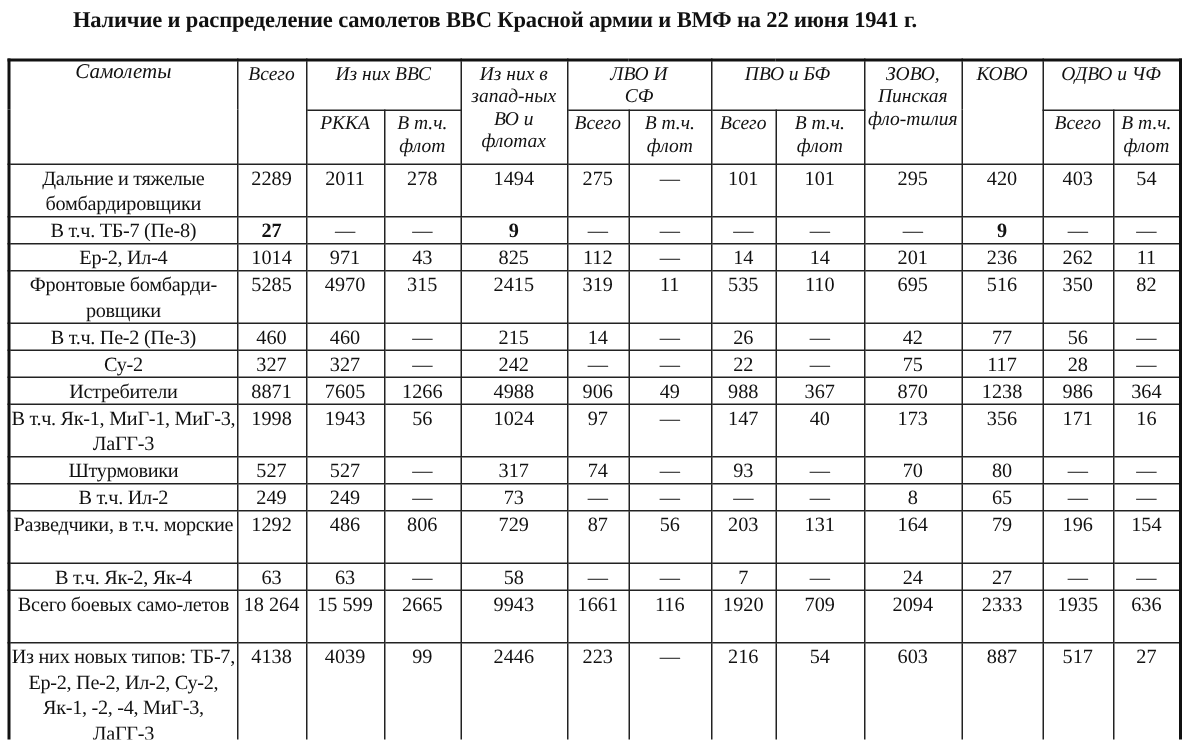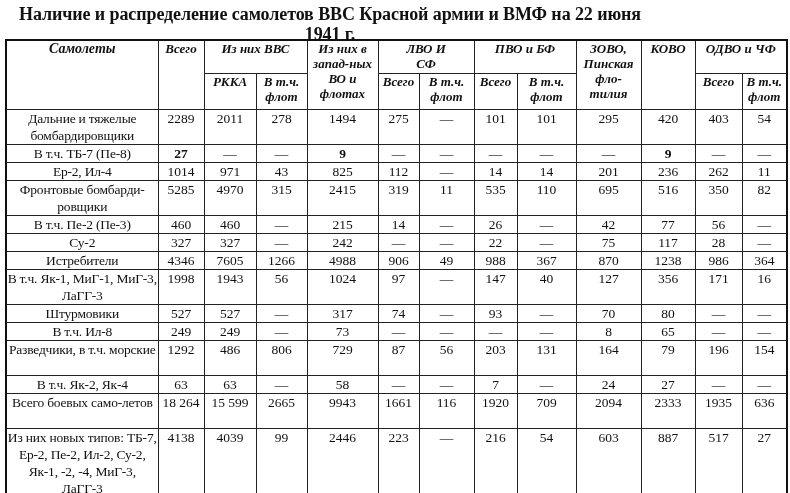--- a/index.html
+++ b/index.html
@@ -4,40 +4,40 @@
   <style>
     html, body { margin: 0; padding: 0; background: #ffffff; }
     body {
       width: 790px; height: 493px; overflow: hidden;
       font-family: "Liberation Serif", "DejaVu Serif", serif;
       color: #111111;
       position: relative;
     }
     .title {
       position: absolute; left: 0; top: 4px; width: 660px;
-      text-align: center; font-size: 18px; font-weight: bold;
+      text-align: center; font-size: 15px; font-weight: bold;
       line-height: 20px; letter-spacing: -0.1px;
     }
     table.main {
       position: absolute; left: 5px; top: 39px;
       border-collapse: collapse;
       border: 2px solid #111;
       table-layout: fixed;
     }
     table.main td, table.main th {
       border: 1.5px solid #222;
       padding: 0;
       font-size: 13.5px;
       line-height: 17px;
       vertical-align: top;
       text-align: center;
       overflow: hidden;
     }
     th {
-      font-style: italic; font-weight: bold; font-size: 13px !important;
+      font-style: italic; font-weight: normal; font-size: 13px !important;
       line-height: 15px !important;
     }
     th.label-head { vertical-align: middle; font-size: 14px !important; }
     th.sub { padding-top: 2px; }
     th.top { padding-top: 2px; }
     td.label {
       text-align: left; padding-left: 3px; padding-right: 2px;
       font-weight: normal; letter-spacing: -0.2px;
     }
     td.label.normal { font-weight: normal; }
@@ -174,21 +174,21 @@
         <td class="num">—</td>
         <td class="num">22</td>
         <td class="num">—</td>
         <td class="num">75</td>
         <td class="num">117</td>
         <td class="num">28</td>
         <td class="num">—</td>
       </tr>
       <tr style="height: 17px;">
         <td class="label">Истребители</td>
-        <td class="num">4346</td>
+        <td class="num">8871</td>
         <td class="num">7605</td>
         <td class="num">1266</td>
         <td class="num">4988</td>
         <td class="num">906</td>
         <td class="num">49</td>
         <td class="num">988</td>
         <td class="num">367</td>
         <td class="num">870</td>
         <td class="num">1238</td>
         <td class="num">986</td>
@@ -197,42 +197,42 @@
       <tr style="height: 34px;">
         <td class="label">В т.ч. Як-1, МиГ-1, МиГ-3, ЛаГГ-3</td>
         <td class="num">1998</td>
         <td class="num">1943</td>
         <td class="num">56</td>
         <td class="num">1024</td>
         <td class="num">97</td>
         <td class="num">—</td>
         <td class="num">147</td>
         <td class="num">40</td>
-        <td class="num">127</td>
+        <td class="num">173</td>
         <td class="num">356</td>
         <td class="num">171</td>
         <td class="num">16</td>
       </tr>
       <tr style="height: 18px; margin-top: 48px;">
         <td class="label">Штурмовики</td>
         <td class="num">527</td>
         <td class="num">527</td>
         <td class="num">—</td>
         <td class="num">317</td>
         <td class="num">74</td>
         <td class="num">—</td>
         <td class="num">93</td>
         <td class="num">—</td>
         <td class="num">70</td>
         <td class="num">80</td>
         <td class="num">—</td>
         <td class="num">—</td>
       </tr>
       <tr style="height: 17px;">
-        <td class="label">В т.ч. Ил-8</td>
+        <td class="label">В т.ч. Ил-2</td>
         <td class="num">249</td>
         <td class="num">249</td>
         <td class="num">—</td>
         <td class="num">73</td>
         <td class="num">—</td>
         <td class="num">—</td>
         <td class="num">—</td>
         <td class="num">—</td>
         <td class="num">8</td>
         <td class="num">65</td>

